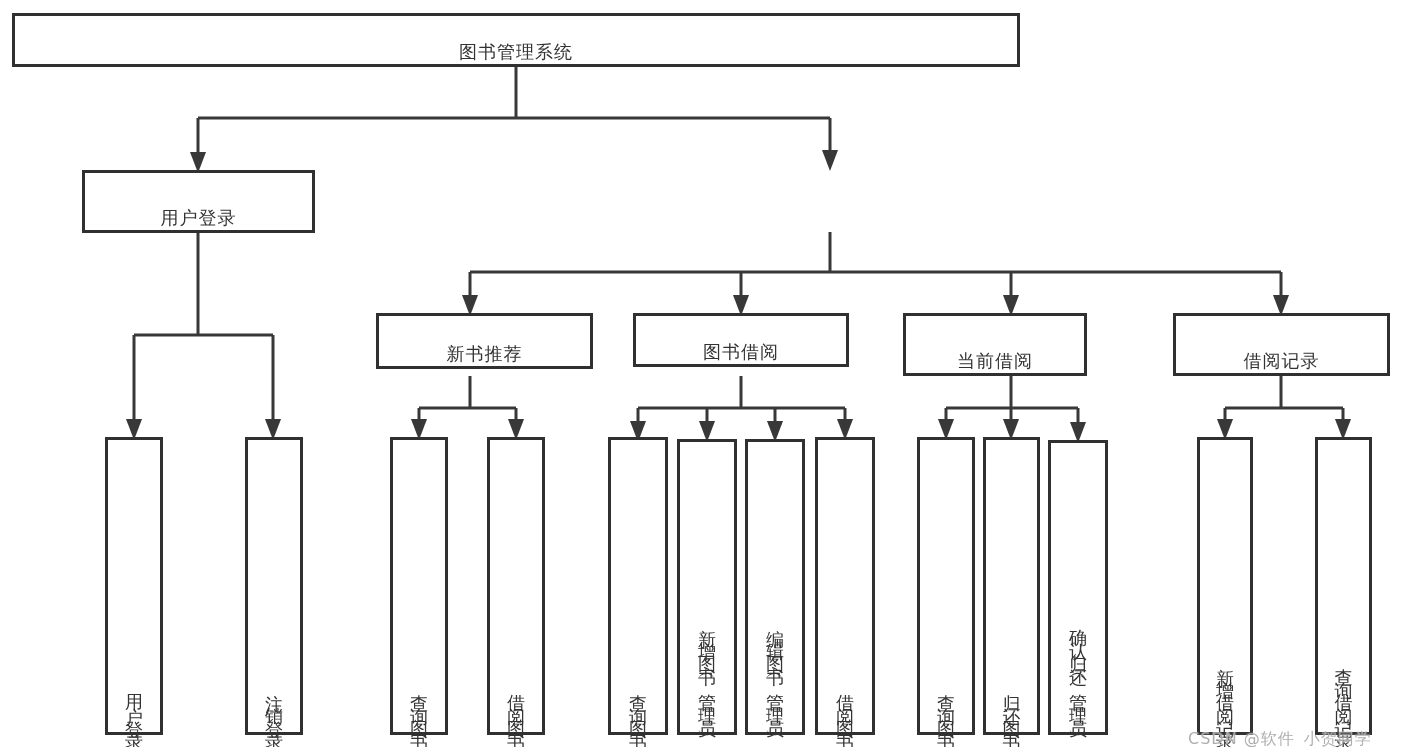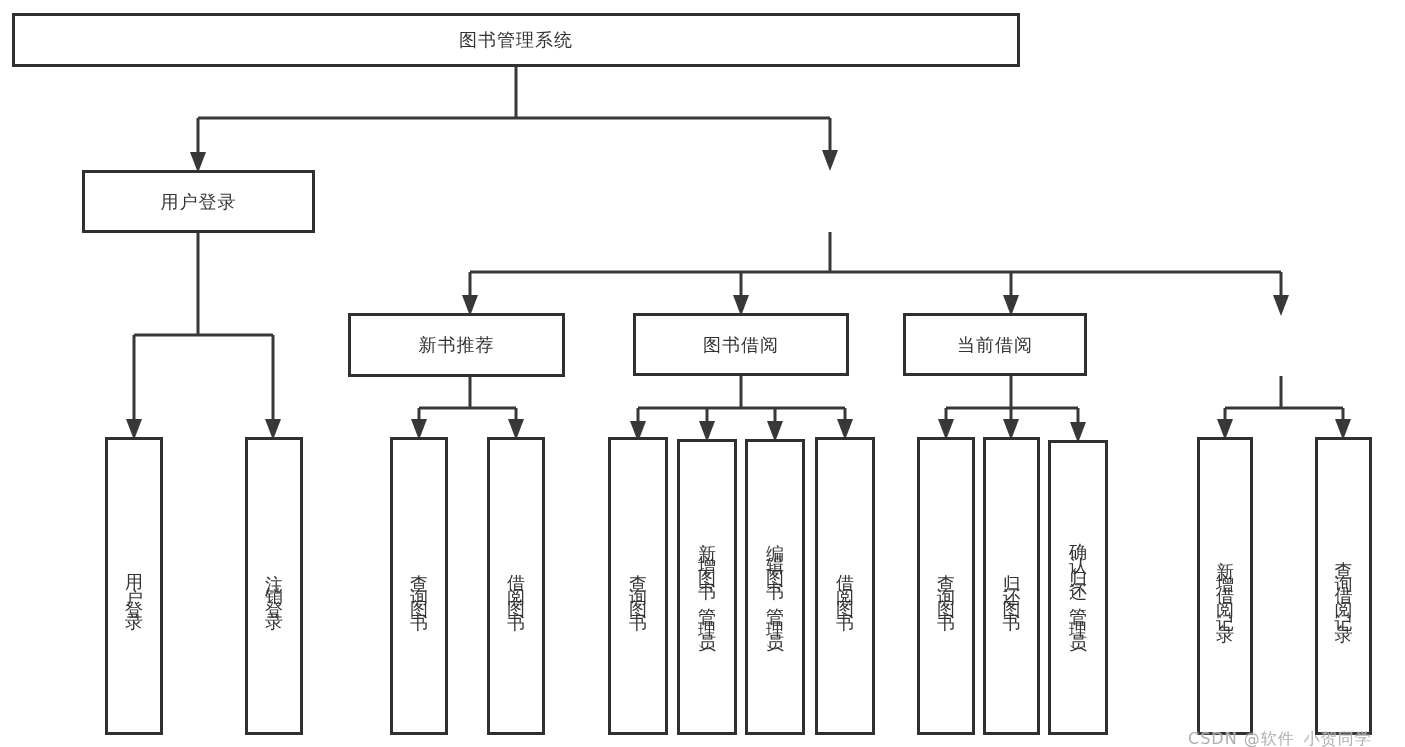--- a/index.html
+++ b/index.html
@@ -16,21 +16,21 @@
     left: 0; top: 0;
     width: 1405px; height: 747px;
     pointer-events: none;
   }
   .box {
     position: absolute;
     box-sizing: border-box;
     border: 3px solid #303030;
     background: #ffffff;
     display: flex;
-    align-items: center;
+    align-items: flex-end;
     justify-content: center;
     color: #333333;
   }
   .box .hlabel {
     font-size: 18px;
     letter-spacing: 1px;
     white-space: nowrap;
   }
   .box.leaf .vlabel {
     writing-mode: vertical-rl;
@@ -89,28 +89,31 @@
   </svg>
 
   <div class="box" style="left:12px;top:13px;width:1008px;height:54px">
     <span class="hlabel">图书管理系统</span>
   </div>
 
   <div class="box" style="left:82px;top:170px;width:233px;height:63px">
     <span class="hlabel">用户登录</span>
   </div>
 
-  <div class="box" style="left:348px;top:313px;width:217px;height:64px">
+  <div class="box" style="left:376px;top:313px;width:217px;height:56px">
     <span class="hlabel">新书推荐</span>
   </div>
-  <div class="box" style="left:633px;top:313px;width:216px;height:63px">
+  <div class="box" style="left:633px;top:313px;width:216px;height:54px">
     <span class="hlabel">图书借阅</span>
   </div>
   <div class="box" style="left:903px;top:313px;width:184px;height:63px">
     <span class="hlabel">当前借阅</span>
+  </div>
+  <div class="box" style="left:1173px;top:313px;width:217px;height:63px">
+    <span class="hlabel">借阅记录</span>
   </div>
 
   <div class="box leaf" style="left:105px;top:437px;width:58px;height:298px">
     <span class="vlabel">用户登录</span>
   </div>
   <div class="box leaf" style="left:245px;top:437px;width:58px;height:298px">
     <span class="vlabel">注销登录</span>
   </div>
 
   <div class="box leaf" style="left:390px;top:437px;width:58px;height:298px">

